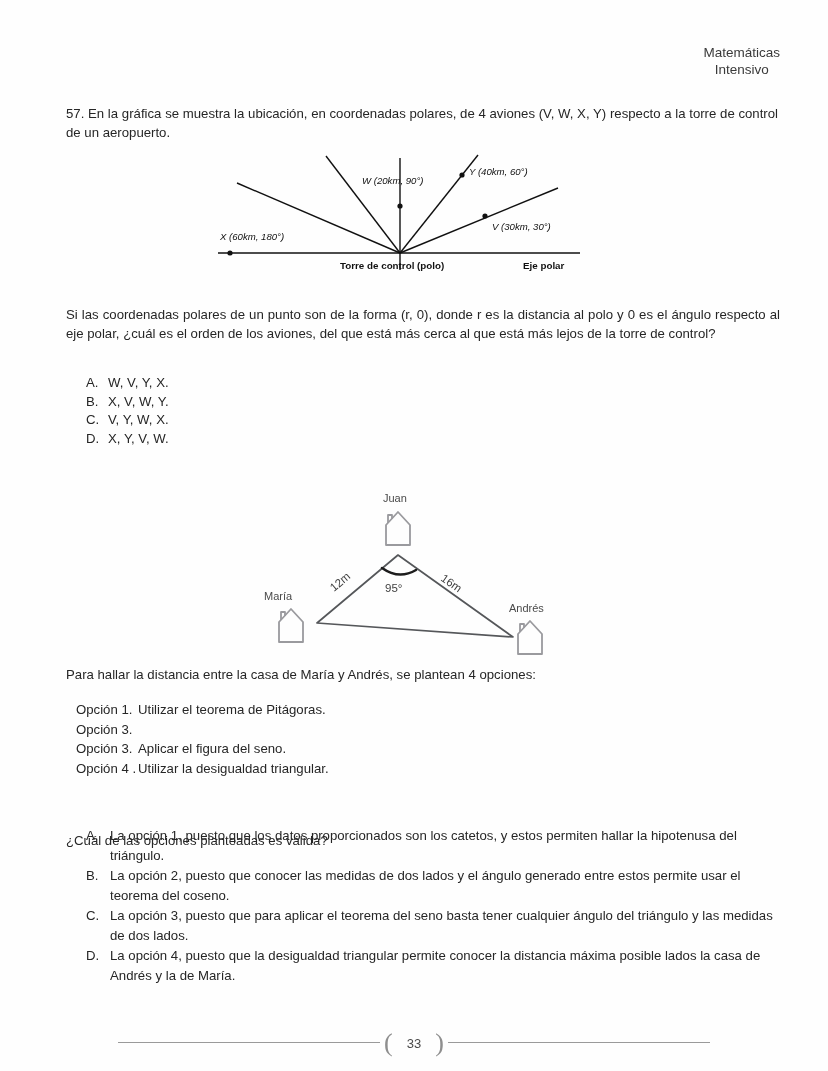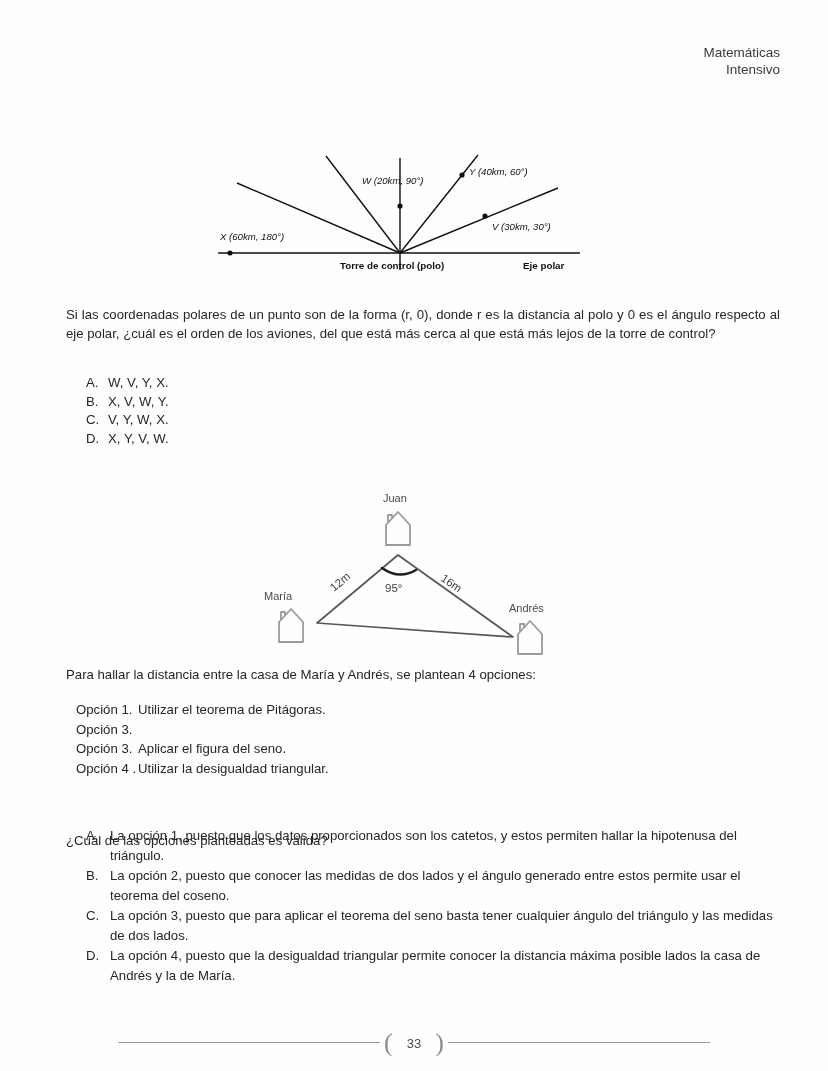--- a/index.html
+++ b/index.html
@@ -15,21 +15,21 @@
   }
   .page {
     position: absolute; inset: 0;
     background: #fefefe;
   }
 
   
   .header {
     position: absolute;
     top: 44px; right: 48px;
-    text-align: right;
+    text-align: center;
     font-size: 13.5px;
     line-height: 17px;
     color: #3a3a3a;
   }
 
   
   .qtext {
     position: absolute;
     font-size: 13.2px;
     line-height: 18.5px;
@@ -111,20 +111,21 @@
 </head>
 <body>
 
 <div class="page">
 
   <div class="header">
     <div>Matemáticas</div>
     <div>Intensivo</div>
   </div>
 
+  <div class="qtext q57">57. En la gráfica se muestra la ubicación, en coordenadas polares, de 4 aviones (V, W, X, Y) respecto a la torre de control de un aeropuerto.</div>
 
   <div class="figure" id="polar-figure">
     <svg width="440" height="130" viewBox="0 0 440 130">
 
       <line x1="38" y1="103" x2="400" y2="103" stroke="#111" stroke-width="1.4"></line>
 
       <line x1="220" y1="8" x2="220" y2="120" stroke="#111" stroke-width="1.4"></line>
 
       <line x1="220" y1="103" x2="57" y2="33" stroke="#111" stroke-width="1.4"></line>
 

